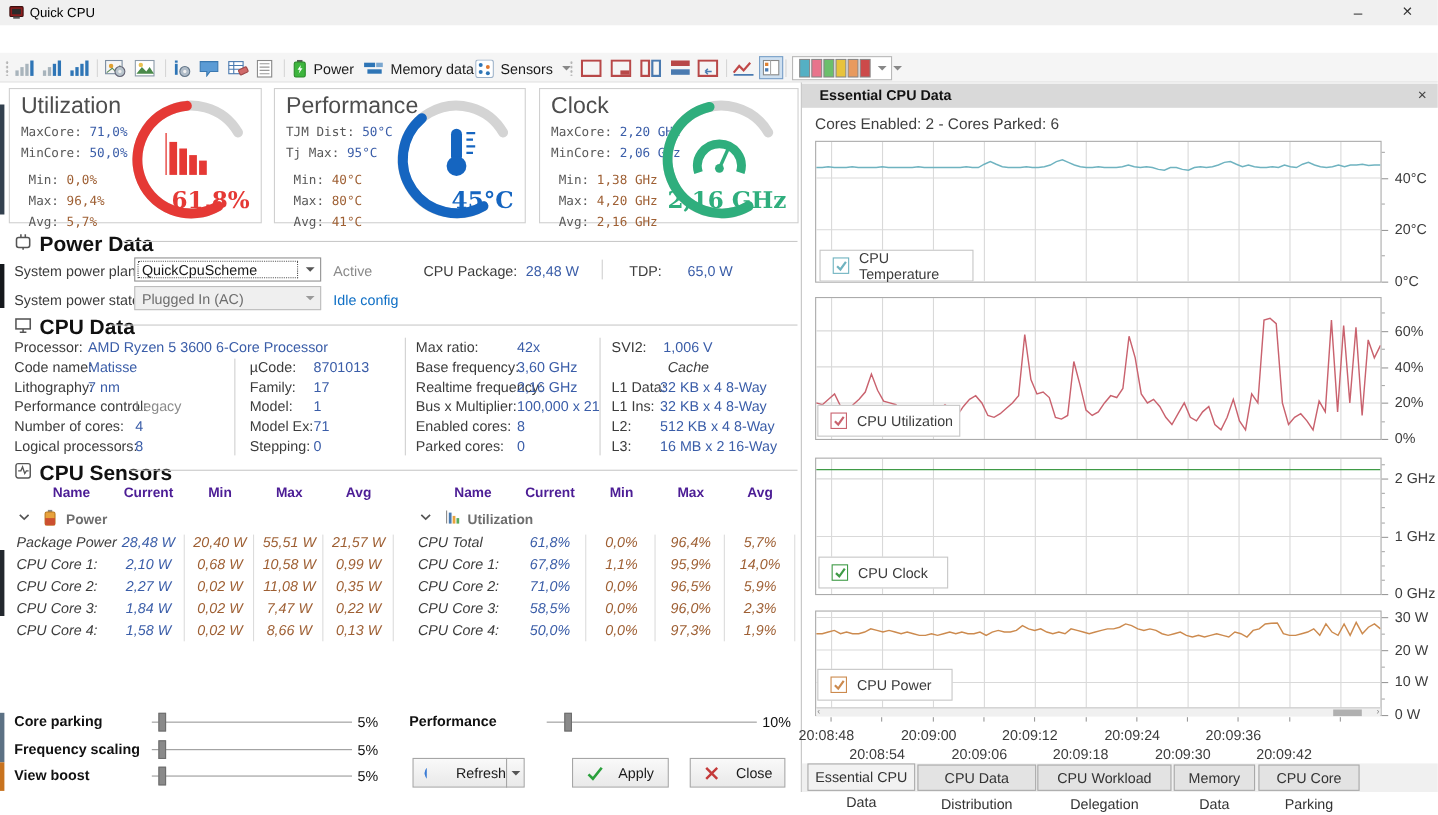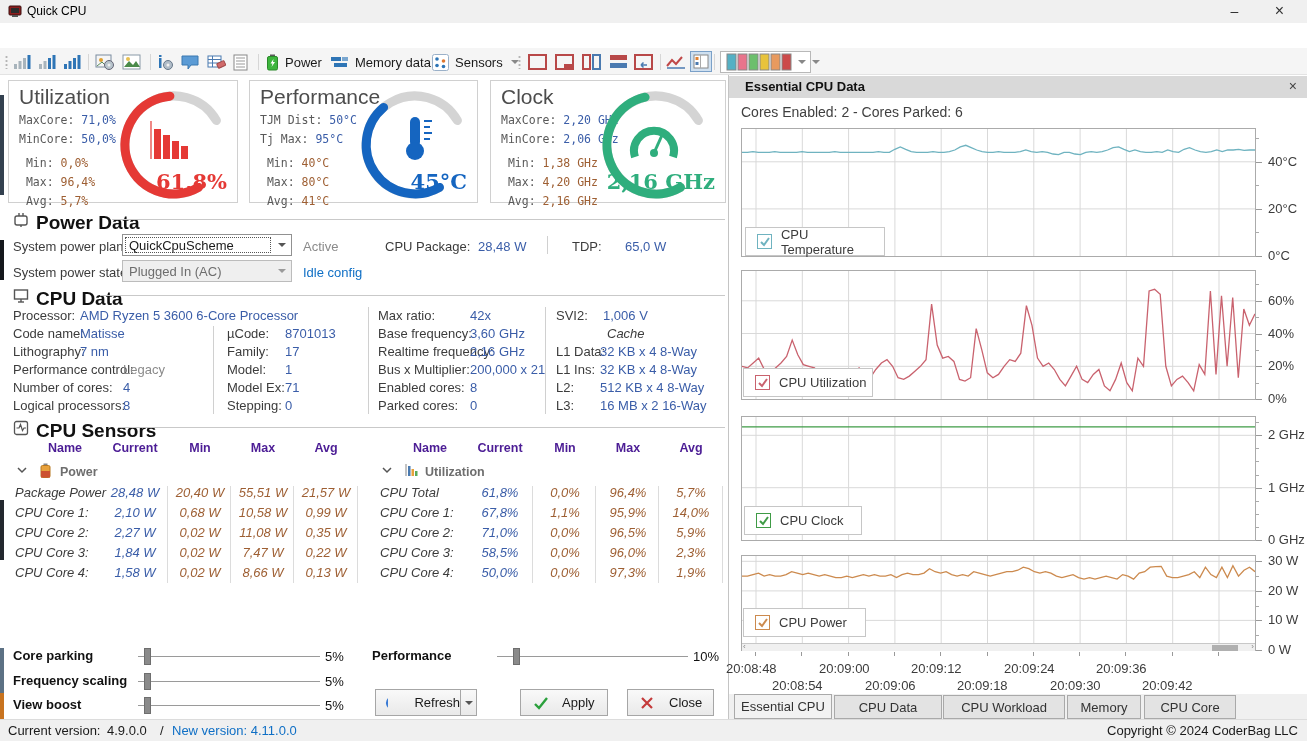--- a/index.html
+++ b/index.html
@@ -387,21 +387,21 @@
           <div class="val-blue" style="left:285px;top:380px">71</div>
       <div class="lbl" style="left:227px;top:398px">Stepping:</div>
           <div class="val-blue" style="left:285px;top:398px">0</div>
       <div class="lbl" style="left:378px;top:308px">Max ratio:</div>
           <div class="val-blue" style="left:470px;top:308px">42x</div>
       <div class="lbl" style="left:378px;top:326px">Base frequency:</div>
           <div class="val-blue" style="left:470px;top:326px">3,60 GHz</div>
       <div class="lbl" style="left:378px;top:344px">Realtime frequency:</div>
           <div class="val-blue" style="left:470px;top:344px">2,16 GHz</div>
       <div class="lbl" style="left:378px;top:362px">Bus x Multiplier:</div>
-          <div class="val-blue" style="left:470px;top:362px">200,000 x 21</div>
+          <div class="val-blue" style="left:470px;top:362px">100,000 x 21</div>
       <div class="lbl" style="left:378px;top:380px">Enabled cores:</div>
           <div class="val-blue" style="left:470px;top:380px">8</div>
       <div class="lbl" style="left:378px;top:398px">Parked cores:</div>
           <div class="val-blue" style="left:470px;top:398px">0</div>
       <div class="lbl" style="left:556px;top:308px">SVI2:</div>
         <div class="val-blue" style="left:603px;top:308px">1,006 V</div>
         <div class="lbl" style="left:607px;top:326px;font-style:italic">Cache</div>
       <div class="lbl" style="left:556px;top:344px">L1 Data:</div>
           <div class="val-blue" style="left:600px;top:344px">32 KB x 4  8-Way</div>
       <div class="lbl" style="left:556px;top:362px">L1 Ins:</div>
@@ -732,20 +732,13 @@
     </div>
 
   <div class="tabstrip" id="tabstrip">
       <div class="tab active" style="left:5px;width:98px">Essential CPU Data</div>
       <div class="tab" style="left:105px;width:108px">CPU Data Distribution</div>
       <div class="tab" style="left:214px;width:122px">CPU Workload Delegation</div>
       <div class="tab" style="left:338px;width:74px">Memory Data</div>
       <div class="tab" style="left:415px;width:92px">CPU Core Parking</div>
     </div>
 
-  <div class="statusbar">
-    <span class="abs" style="left:8px;top:3px">Current version:</span>
-    <span class="abs" style="left:107px;top:3px">4.9.0.0</span>
-    <span class="abs" style="left:160px;top:3px">/</span>
-    <span class="abs link" style="left:172px;top:3px">New version: 4.11.0.0</span>
-    <span class="abs" style="right:9px;top:3px">Copyright © 2024 CoderBag LLC</span>
-  </div>
 </div>
 
 </body></html>

